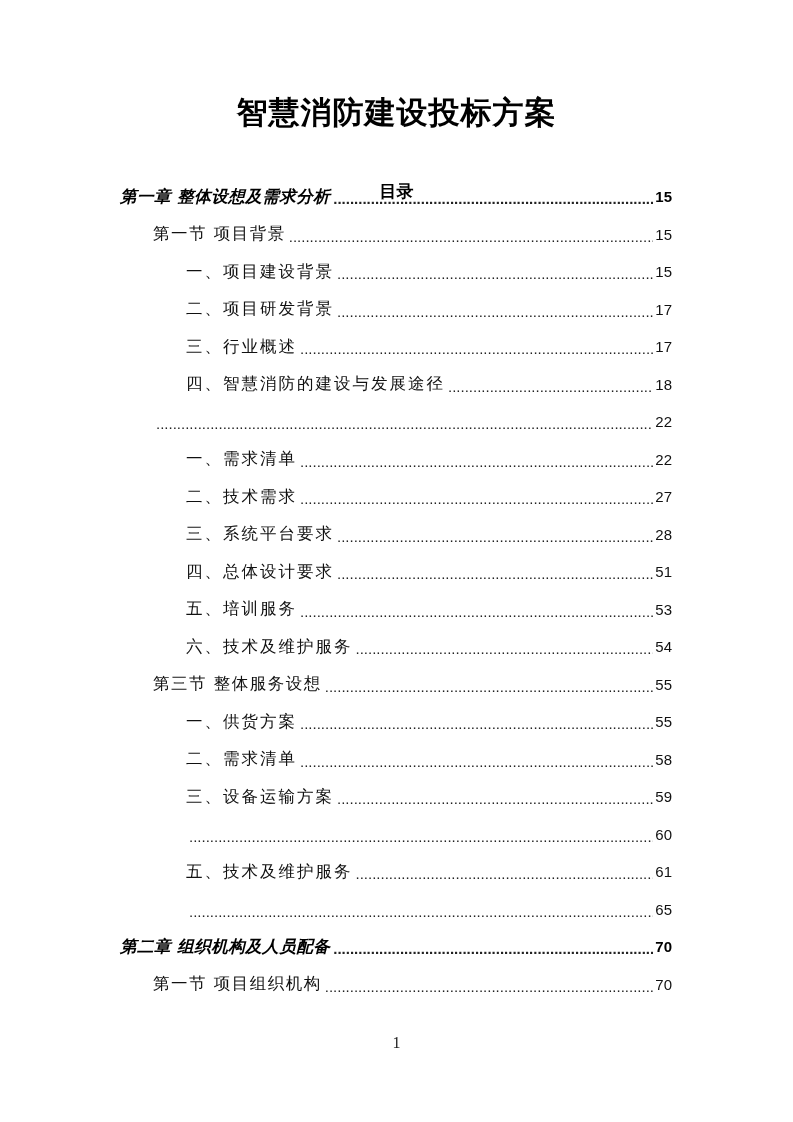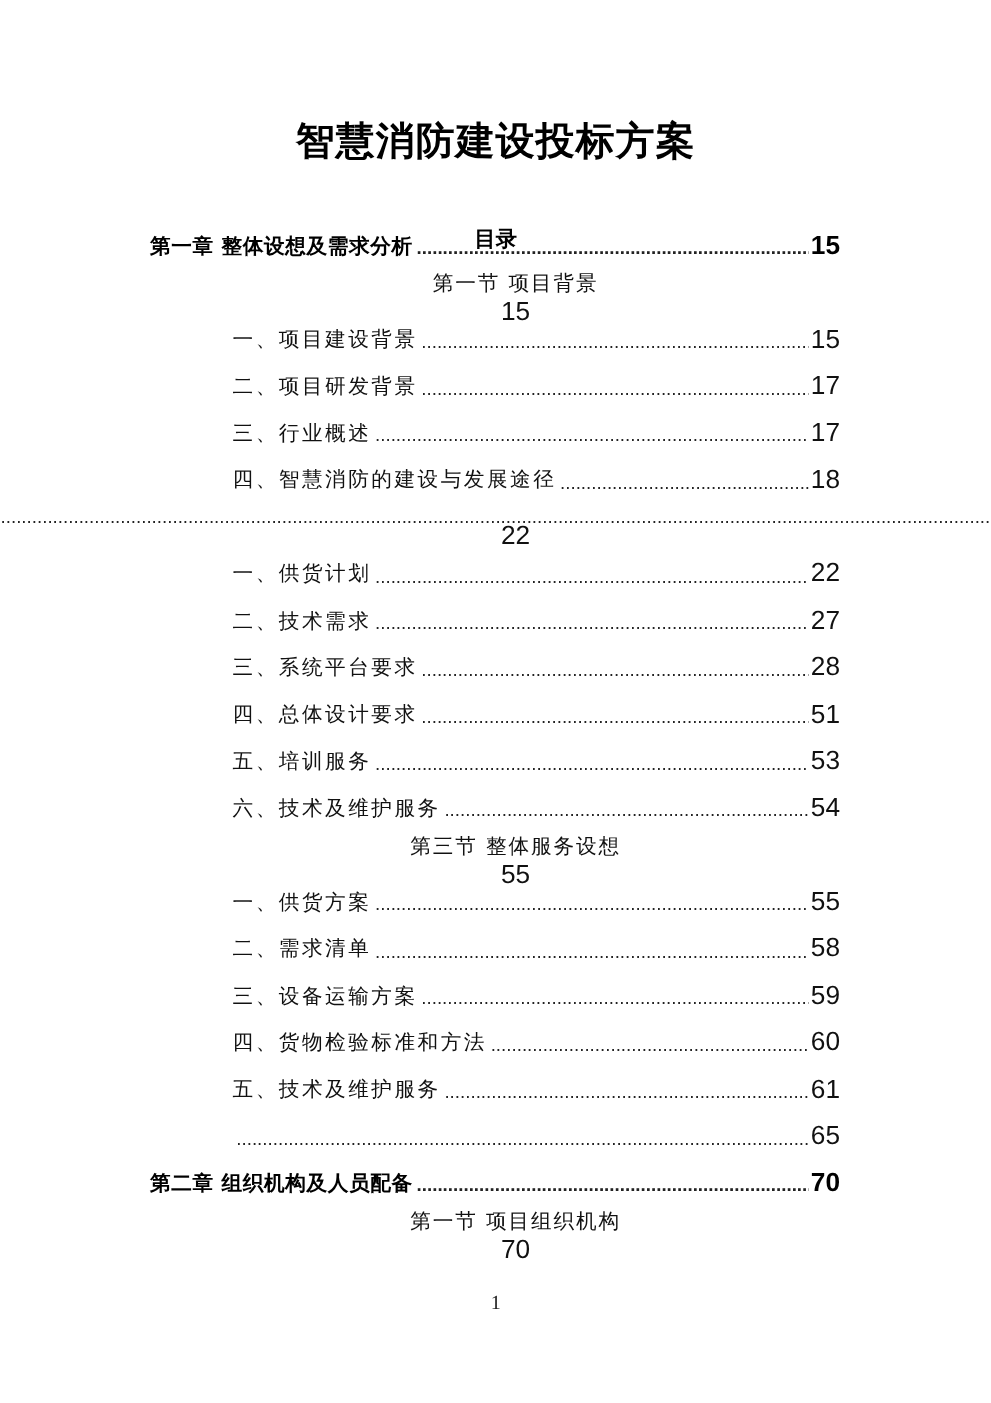--- a/index.html
+++ b/index.html
@@ -21,26 +21,26 @@
     }
     .toc-row .label { white-space: nowrap; letter-spacing: 2px; }
     .toc-row .dots {
       flex: 1; overflow: hidden; white-space: nowrap; margin: 0 2px 0 3px;
       font-family: "Liberation Sans", sans-serif; letter-spacing: 0px; position: relative; top: 2px;
       font-size: 15px; color: #222;
     }
     .toc-row .dots::before {
       content: "........................................................................................................................................................................................................................";
     }
-    .toc-row .page-num { font-family: "Liberation Sans", sans-serif; font-size: 21px; white-space: nowrap; }
+    .toc-row .page-num { font-family: "Liberation Sans", sans-serif; font-size: 15px; white-space: nowrap; }
     .lvl-1 { left: 120px; font-weight: bold; color: #000; }
-    .lvl-1 .label { letter-spacing: 0.5px; }
+    .lvl-1 .label { letter-spacing: 0.5px; font-style: italic; }
     .lvl-1 .page-num { font-weight: bold; }
     .lvl-1 .dots { font-weight: bold; }
-    .lvl-2 { left: 153px; flex-direction: column; }
+    .lvl-2 { left: 153px; }
     .lvl-2 .label { letter-spacing: 1.5px; }
     .lvl-3 { left: 186px; }
     .footer-page {
       position: absolute; left: 0; top: 1034px; width: 793px; text-align: center;
       font-family: "Liberation Serif", serif; font-size: 16px; color: #222;
     }
   </style>
 </head>
 <body>
 
@@ -77,21 +77,21 @@
     <div class="toc-row lvl-3" style="top:191.5px">
       <span class="label">四、智慧消防的建设与发展途径</span>
       <span class="dots"></span>
       <span class="page-num">18</span>
     </div>
     <div class="toc-row lvl-2" style="top:229px">
       <span class="dots"></span>
       <span class="page-num">22</span>
     </div>
     <div class="toc-row lvl-3" style="top:266.5px">
-      <span class="label">一、供货计划</span>
+      <span class="label">一、需求清单</span>
       <span class="dots"></span>
       <span class="page-num">22</span>
     </div>
     <div class="toc-row lvl-3" style="top:304px">
       <span class="label">二、技术需求</span>
       <span class="dots"></span>
       <span class="page-num">27</span>
     </div>
     <div class="toc-row lvl-3" style="top:341.5px">
       <span class="label">三、系统平台要求</span>
@@ -127,21 +127,20 @@
       <span class="label">二、需求清单</span>
       <span class="dots"></span>
       <span class="page-num">58</span>
     </div>
     <div class="toc-row lvl-3" style="top:604px">
       <span class="label">三、设备运输方案</span>
       <span class="dots"></span>
       <span class="page-num">59</span>
     </div>
     <div class="toc-row lvl-3" style="top:641.5px">
-      <span class="label">四、货物检验标准和方法</span>
       <span class="dots"></span>
       <span class="page-num">60</span>
     </div>
     <div class="toc-row lvl-3" style="top:679px">
       <span class="label">五、技术及维护服务</span>
       <span class="dots"></span>
       <span class="page-num">61</span>
     </div>
     <div class="toc-row lvl-3" style="top:716.5px">
       <span class="dots"></span>

